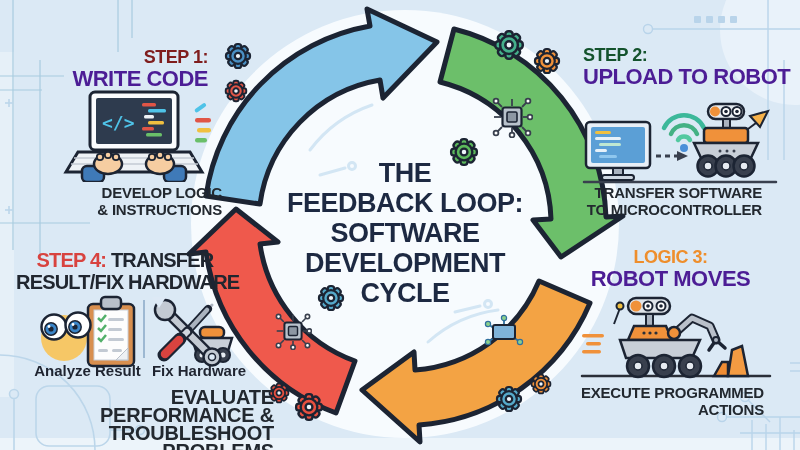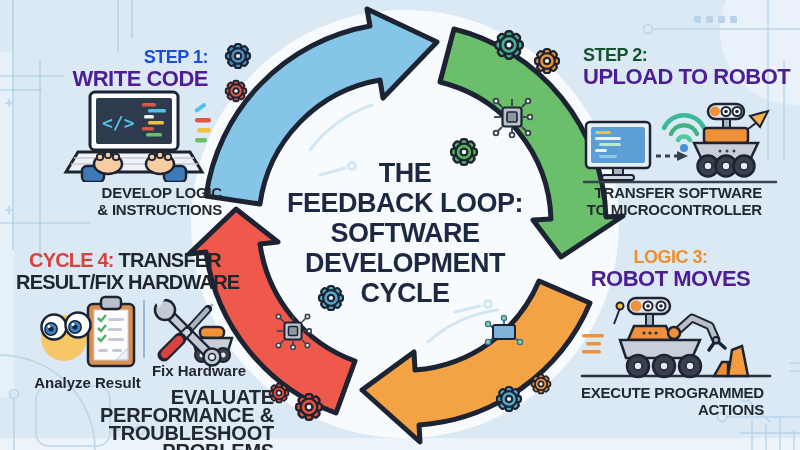--- a/index.html
+++ b/index.html
@@ -10,39 +10,39 @@
   .abs{position:absolute;}
   
   .center-title{position:absolute;left:405px;top:233px;transform:translate(-50%,-50%);
     text-align:center;color:#1d2942;font-weight:700;font-size:27px;line-height:30px;
     letter-spacing:-0.5px;white-space:nowrap;z-index:6;}
   .center-title span{display:block;}
   
   .step-header{position:absolute;font-weight:700;letter-spacing:-0.5px;line-height:22px;z-index:5;}
   .step-label{display:block;font-size:18px;}
   .step-title{display:block;font-size:22px;color:#4c1d95;}
-  .accent-1{color:#1d4ed8;} .accent-2{color:#14532d;}
+  .accent-1{color:#7f1d1d;} .accent-2{color:#14532d;}
   .accent-3{color:#ee8e2c;} .accent-4{color:#d8433f;}
   .hdr1{left:38px;top:46px;width:170px;text-align:right;}
   .hdr2{left:583px;top:44px;width:210px;text-align:left;}
   .hdr3{left:578px;top:246px;width:185px;text-align:center;}
   .hdr4{left:16px;top:250px;width:218px;text-align:center;line-height:21px;}
   .hdr4 .line1{white-space:nowrap;font-size:20px;letter-spacing:-0.8px;}
   .hdr4 .line2{display:block;white-space:nowrap;font-size:20px;letter-spacing:-0.8px;color:#20262f;}
   
   .caption{position:absolute;text-align:right;font-weight:700;color:#22282f;
     font-size:15px;line-height:17px;letter-spacing:-0.2px;z-index:5;}
   .cap1{left:44px;top:184px;width:178px;}
   .cap2{left:578px;top:184px;width:184px;}
   .cap3{left:576px;top:384px;width:188px;}
   .cap4{left:24px;top:388px;width:250px;font-size:20px;line-height:18px;}
   .caption span{display:block;}
   .sub-label{position:absolute;font-weight:700;font-size:15px;color:#1f2430;
     text-align:center;z-index:5;}
-  .sub1{left:30px;top:374px;width:115px;}
+  .sub1{left:30px;top:362px;width:115px;}
   .sub2{left:148px;top:362px;width:102px;}
   .divider{position:absolute;left:143px;top:300px;width:2px;height:58px;background:#9db8d2;z-index:4;}
   .icon-wrap{position:absolute;z-index:5;}
 </style>
 </head>
 <body>
 
 <div id="stage">
 
   <svg class="abs" width="800" height="450" viewBox="0 0 800 450" style="left:0;top:0;z-index:0;">
@@ -337,21 +337,21 @@
       </g>
     </svg>
   </div>
   <div class="caption cap3">
     <span>EXECUTE PROGRAMMED</span>
     <span>ACTIONS</span>
   </div>
 
   <div class="step-header hdr4">
     <span class="line1">
-      <span class="accent-4">CYCLE 4:</span>
+      <span class="accent-4">STEP 4:</span>
       <span style="color:#20262f">TRANSFER</span>
     </span>
     <span class="line2">RESULT/FIX HARDWARE</span>
   </div>
   <div class="icon-wrap" style="left:38px;top:294px;">
     <svg width="104" height="80" viewBox="0 0 104 80">
       <circle cx="26" cy="44" r="23" fill="#f6c766"></circle>
       <g>
         <rect x="50" y="10" width="46" height="62" rx="5" fill="#d88f4f" stroke="#1c2433" stroke-width="2.5"></rect>
         <rect x="56" y="16" width="34" height="50" fill="#fdfdfd" stroke="#c9cfd8" stroke-width="1"></rect>

